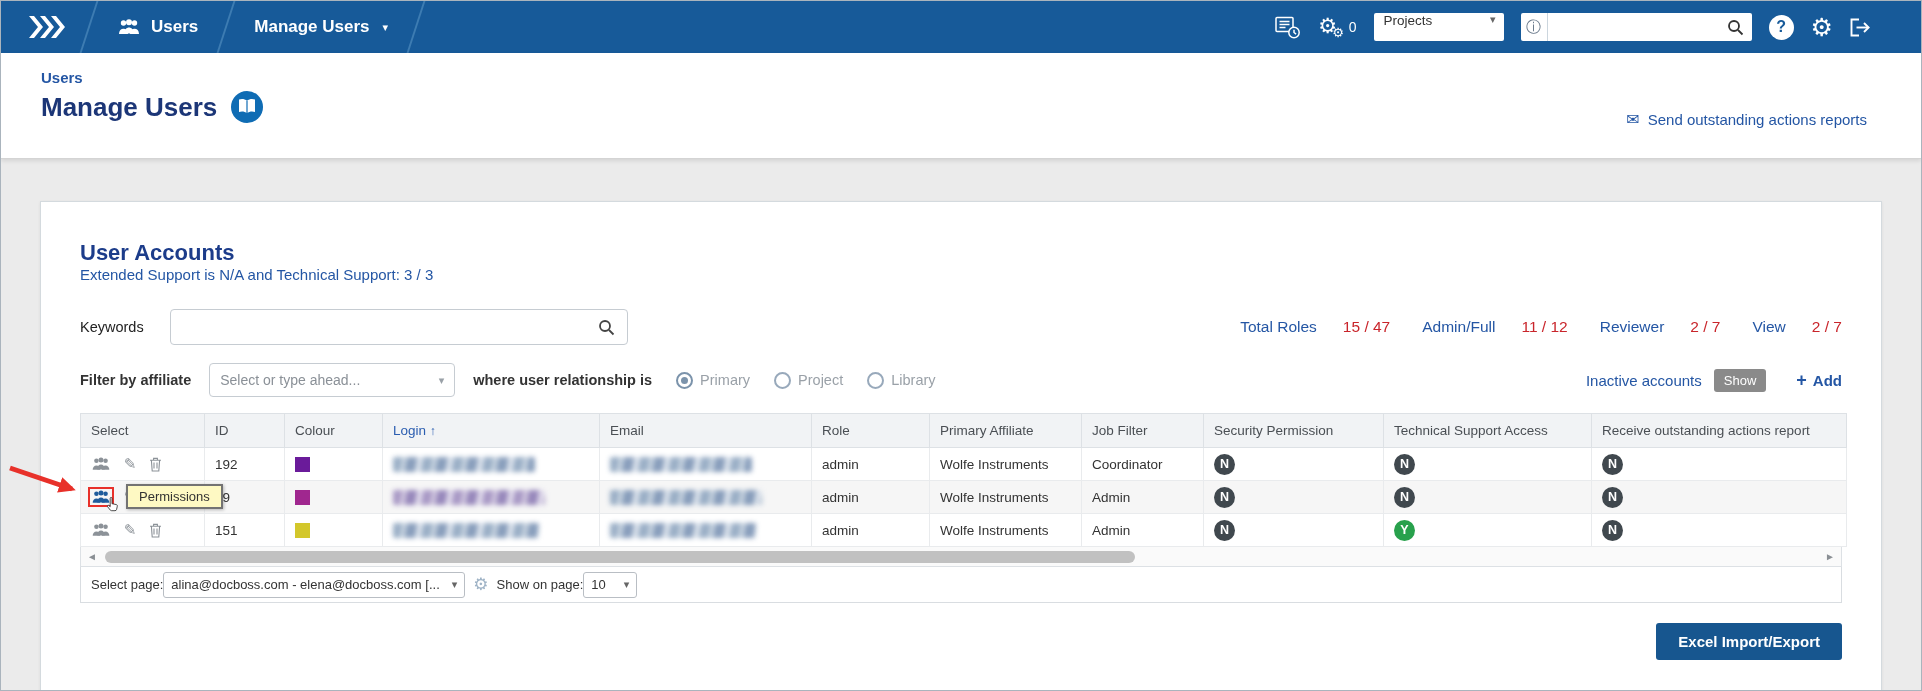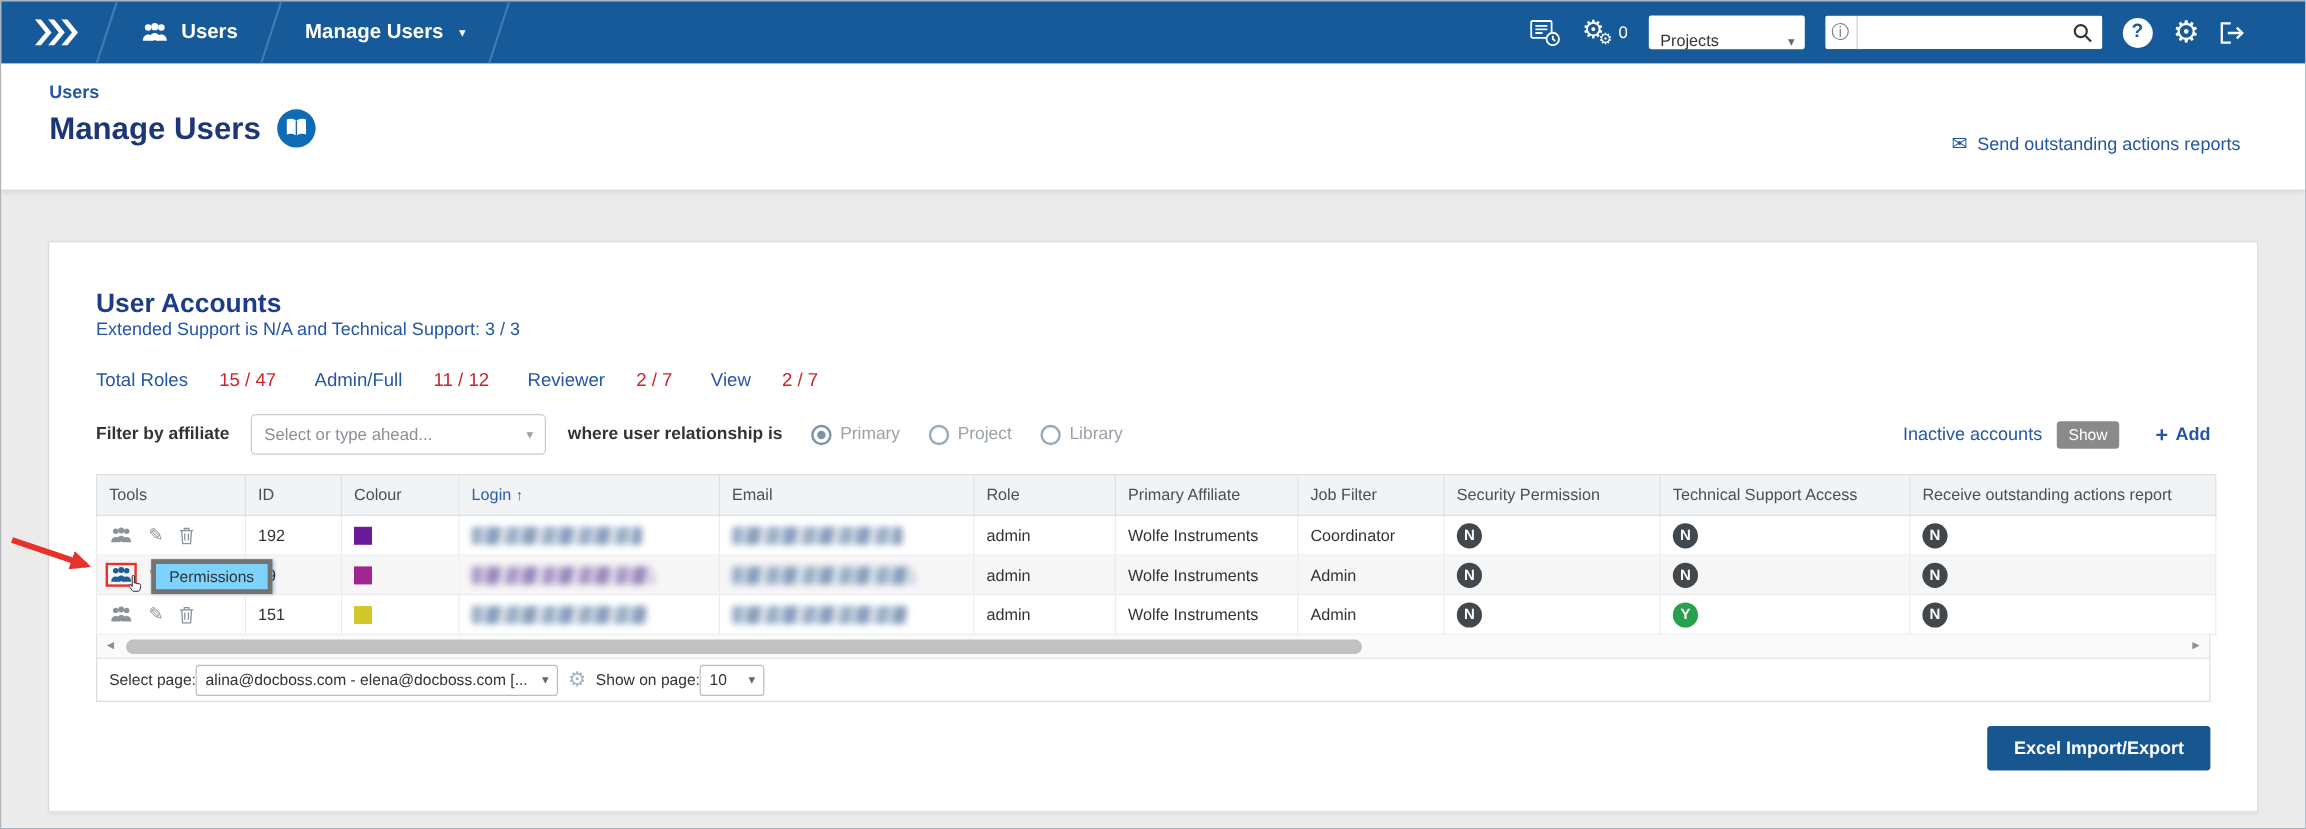--- a/index.html
+++ b/index.html
@@ -16,21 +16,21 @@
   .crumb { display:flex; align-items:center; gap:10px; padding:0 22px; color:#fff; font-size:17px; font-weight:700; cursor:pointer; white-space:nowrap; }
   .crumb .caret { font-size:11px; margin-left:3px; }
   .nav-right { display:flex; align-items:center; gap:17px; }
   .nav-icon { color:#fff; display:flex; align-items:center; justify-content:center; cursor:pointer; }
   .nav-icon.round { width:25px; height:25px; background:#fff; color:#175a99; border-radius:50%; font-weight:700; font-size:16px; }
   .nav-icon.big-gear { font-size:25px; }
   .nav-gears { color:#fff; display:flex; align-items:flex-start; cursor:pointer; }
   .nav-gears .g1 { font-size:21px; line-height:21px; }
   .nav-gears .g2 { font-size:13px; line-height:13px; margin-left:-5px; margin-top:11px; }
   .nav-gears .count { margin-left:5px; font-size:14px; margin-top:4px; }
-  .nav-select { height:28px; background:#fff; border-radius:2px; display:flex; align-items:flex-end; justify-content:space-between; padding:0 8px 0 10px; font-size:13.5px; color:#333; width:130px; cursor:pointer; }
+  .nav-select { height:28px; background:#fff; border-radius:2px; display:flex; align-items:flex-start; justify-content:space-between; padding:0 8px 0 10px; font-size:13.5px; color:#333; width:130px; cursor:pointer; }
   .sel-caret { color:#666; font-size:11px; }
   .search-group { display:flex; align-items:stretch; height:28px; border-radius:2px; overflow:hidden; }
   .info-box { width:27px; background:#fff; border-right:1px solid #ccd6de; color:#64offset7482; color:#68788a; display:flex; align-items:center; justify-content:center; font-size:15px; cursor:pointer; }
   .nav-search { width:172px; border:none; outline:none; padding:0 8px; font-size:13px; background:#fff; }
   .search-btn { width:32px; background:#fff; border:none; color:#333; display:flex; align-items:center; justify-content:center; cursor:pointer; }
 
   
   .page-header { height:106px; background:#fff; display:flex; justify-content:space-between; align-items:flex-start; padding:13px 54px 0 40px; border-bottom:1px solid #d4d4d4; box-shadow:0 2px 4px rgba(0,0,0,.10); position:relative; z-index:2; }
   .crumb-link { color:#2456a4; font-size:15px; font-weight:600; text-decoration:none; cursor:pointer; display:inline-block; margin-top:3px; }
   .title-row { display:flex; align-items:center; gap:13px; margin-top:3px; }
@@ -84,21 +84,21 @@
   .hotwrap .tool { margin:0; color:#1f5c9c; }
   .cursor-hand { position:absolute; right:-7px; bottom:-8px; z-index:7; }
   .swatch { display:inline-block; width:15px; height:15px; vertical-align:middle; }
   .badge { display:inline-flex; width:21px; height:21px; border-radius:50%; color:#fff; font-size:12.5px; font-weight:700; align-items:center; justify-content:center; vertical-align:middle; }
   .badge.n { background:#40484e; }
   .badge.y { background:#28a14c; }
   .redact { display:inline-block; height:15px; border-radius:2px; vertical-align:middle; opacity:.9; filter:blur(2.5px);
     background:repeating-linear-gradient(100deg,#8fa6c0 0 9px,#c2cfdd 9px 14px,#7c94b5 14px 24px,#d8e0ea 24px 30px); }
   .redact.p { background:repeating-linear-gradient(100deg,#a08fc0 0 9px,#cdc2dd 9px 14px,#8d7cb5 14px 24px,#ded8ea 24px 30px); }
   .w1 { width:142px; } .w2 { width:152px; } .w3 { width:146px; }
-  .tooltip { position:absolute; left:46px; top:71px; background:#7dd3fc; border:4px solid #737373; box-shadow:1px 1px 3px rgba(0,0,0,.25); padding:3px 11px; font-size:13px; color:#333; z-index:5; white-space:nowrap; }
+  .tooltip { position:absolute; left:46px; top:71px; background:#fef9c3; border:2px solid #737373; box-shadow:1px 1px 3px rgba(0,0,0,.25); padding:3px 11px; font-size:13px; color:#333; z-index:5; white-space:nowrap; }
   .red-arrow { position:absolute; left:-74px; top:48px; z-index:6; overflow:visible; }
 
   .hscroll { display:flex; align-items:center; border:1px solid #dde1e5; border-top:none; height:20px; background:#fafafa; padding:0 3px; gap:3px; }
   .sb-btn { color:#8a8f94; font-size:10px; width:16px; text-align:center; cursor:pointer; }
   .sb-track { flex:1; height:14px; position:relative; }
   .sb-thumb { position:absolute; left:2px; top:1px; height:12px; width:60%; background:#c1c1c1; border-radius:7px; cursor:grab; }
 
   .pager-bar { display:flex; align-items:center; border:1px solid #d9dde1; border-top:none; height:36px; padding:0 10px; font-size:13px; color:#333; background:#fff; }
   .pselect { border:1px solid #b9bec4; border-radius:3px; background:#fff; height:26px; display:flex; align-items:center; justify-content:space-between; padding:0 7px; gap:10px; width:302px; font-size:13px; cursor:pointer; overflow:hidden; white-space:nowrap; }
   .pselect.small { width:54px; }
@@ -204,20 +204,32 @@
 
   <main class="content">
     <section class="panel">
 
       <div class="panel-head">
         <h2>User Accounts</h2>
         <span class="support-note">Extended Support is N/A and Technical Support: 3 / 3</span>
       </div>
 
       <div class="controls-1">
+        <div class="kw">
+          <label>Keywords</label>
+          <div class="kw-input">
+            <input style="">
+            <span class="mag">
+              <svg width="17" height="17" viewBox="0 0 17 17" fill="none" stroke="currentColor" stroke-width="1.8">
+                <circle cx="7" cy="7" r="5"></circle>
+                  <path d="M11 11l4.5 4.5"></path>
+              </svg>
+            </span>
+          </div>
+        </div>
         <div class="stats">
           <span class="stat">
             <a class="stat-label">Total Roles</a>
             <span class="stat-val">15 / 47</span>
           </span>
           <span class="stat">
             <a class="stat-label">Admin/Full</a>
             <span class="stat-val">11 / 12</span>
           </span>
           <span class="stat">
@@ -282,21 +294,21 @@
             <col style="width:212px">
               <col style="width:118px">
               <col style="width:152px">
               <col style="width:122px">
             <col style="width:180px">
               <col style="width:208px">
               <col style="width:255px">
           </colgroup>
           <thead>
             <tr>
-              <th>Tools</th>
+              <th>Select</th>
               <th>ID</th>
               <th>Colour</th>
               <th class="sorted">
                 <span>Login</span> <span class="arrow">↑</span>
               </th>
               <th>Email</th>
               <th>Role</th>
               <th>Primary Affiliate</th>
               <th>Job Filter</th>
               <th>Security Permission</th>

